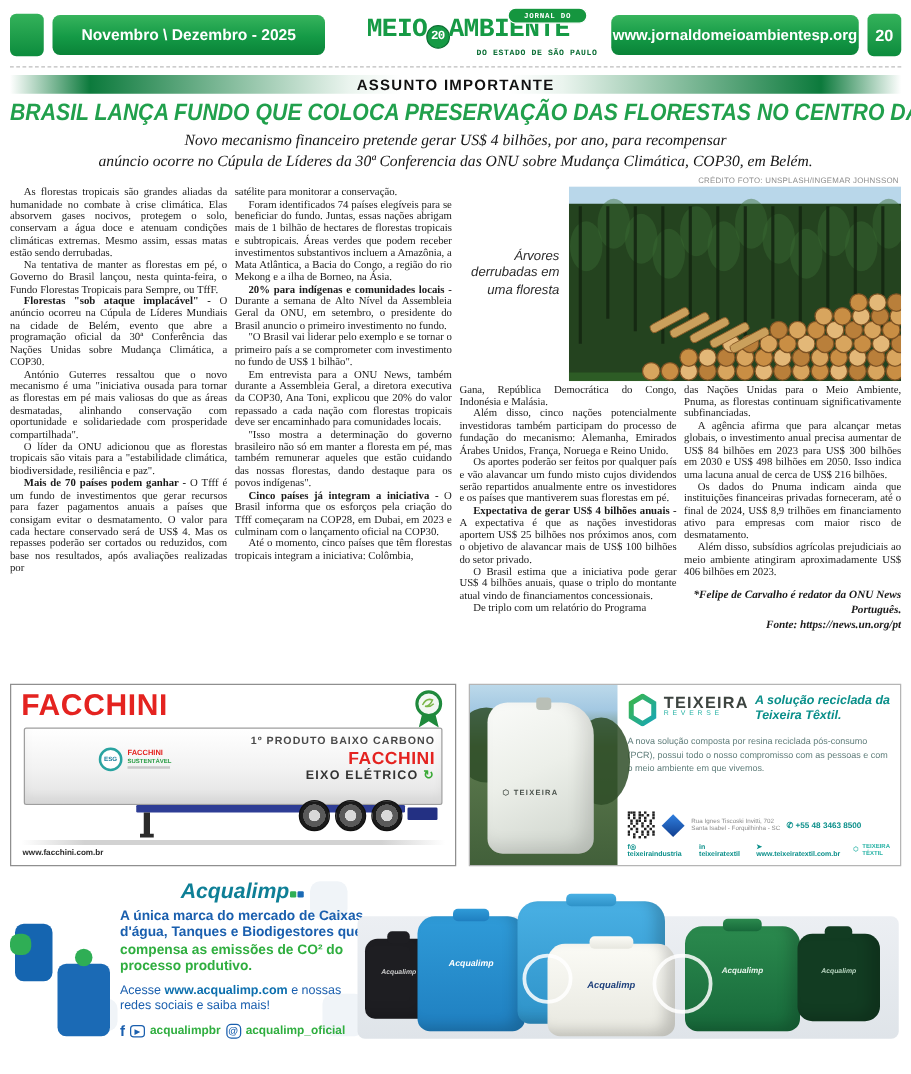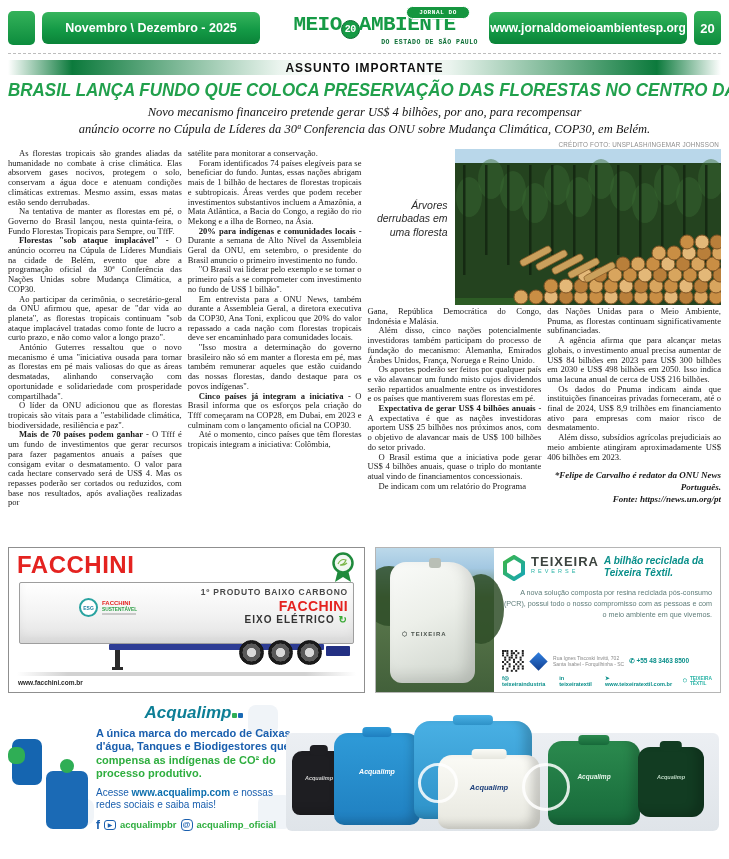--- a/index.html
+++ b/index.html
@@ -93,21 +93,21 @@
             background:linear-gradient(155deg,#fafbf9 0%,#ecefe9 45%,#ccd2ca 100%);
             border-radius:16px 26px 12px 12px; box-shadow:inset -8px -6px 14px rgba(0,0,0,.12); }
   .tx-knot { position:absolute; top:-4px; left:46%; width:12px; height:10px; background:#b9bfb6; border-radius:3px; }
   .tx-bag-logo { position:absolute; top:56%; left:14%; color:#4a524c; font-size:6px; font-weight:bold; letter-spacing:1px; }
   .tx-right { flex:1; padding:7px 8px 5px; display:flex; flex-direction:column; }
   .tx-logo-row { display:flex; align-items:flex-start; gap:5px; }
   .tx-name { font-weight:800; font-size:13px; color:#3d4440; letter-spacing:1px; line-height:1; }
   .tx-rev { font-size:5.5px; color:#2ab3a6; letter-spacing:3px; }
   .tx-head { margin-left:auto; width:108px; color:#0a8f8a; font-weight:bold; font-style:italic;
              font-size:10px; line-height:1.15; }
-  .tx-body { margin-top:7px; color:#5f7d7a; font-size:7.2px; line-height:1.5;text-align:right; }
+  .tx-body { margin-top:7px; color:#5f7d7a; font-size:7.2px; line-height:1.5; }
   .tx-contact { margin-top:auto; display:flex; align-items:center; gap:5px; }
   .tx-addr { font-size:5px; color:#8a8a8a; line-height:1.3; }
   .tx-phone { color:#0a8f8a; font-weight:bold; font-size:6.5px; white-space:nowrap; }
   .tx-diamond { width:13px; height:13px; background:linear-gradient(135deg,#2f7fe0,#123f8f); transform:rotate(45deg); margin:0 3px; }
   .tx-social { display:flex; gap:9px; align-items:center; font-size:5.6px; color:#0a8f8a; margin-top:3px; font-weight:bold; }
   .tx-mini { margin-left:auto; display:flex; gap:3px; align-items:center; color:#2ab3a6; font-size:4.8px; line-height:1.1; }
   .ico { font-style:normal; }
 
   
   .ad-aq { position:relative; margin-top:6px; height:136px; background:#fff; overflow:hidden; }
@@ -163,21 +163,20 @@
     <div>Novo mecanismo financeiro pretende gerar US$ 4 bilhões, por ano, para recompensar</div>
     <div>anúncio ocorre no Cúpula de Líderes da 30ª Conferencia das ONU sobre Mudança Climática, COP30, em Belém.</div>
   </div>
 <div class="credit">CRÉDITO FOTO: UNSPLASH/INGEMAR JOHNSSON</div>
 
 <div class="article">
   <div class="col">
       <p class="para">As florestas tropicais são grandes aliadas da humanidade no combate à crise climática. Elas absorvem gases nocivos, protegem o solo, conservam a água doce e atenuam condições climáticas extremas. Mesmo assim, essas matas estão sendo derrubadas.</p>
       <p class="para">Na tentativa de manter as florestas em pé, o Governo do Brasil lançou, nesta quinta-feira, o Fundo Florestas Tropicais para Sempre, ou TffF.</p>
       <p class="para"><b>Florestas "sob ataque implacável" - </b>O anúncio ocorreu na Cúpula de Líderes Mundiais na cidade de Belém, evento que abre a programação oficial da 30ª Conferência das Nações Unidas sobre Mudança Climática, a COP30.</p>
-      <p class="para">Ao participar da cerimônia, o secretário-geral da ONU afirmou que, apesar de "dar vida ao planeta", as florestas tropicais continuam "sob ataque implacável tratadas como fonte de lucro a curto prazo, e não como valor a longo prazo".</p>
       <p class="para">António Guterres ressaltou que o novo mecanismo é uma "iniciativa ousada para tornar as florestas em pé mais valiosas do que as áreas desmatadas, alinhando conservação com oportunidade e solidariedade com prosperidade compartilhada".</p>
       <p class="para">O líder da ONU adicionou que as florestas tropicais são vitais para a "estabilidade climática, biodiversidade, resiliência e paz".</p>
       <p class="para"><b>Mais de 70 países podem ganhar - </b>O Tfff é um fundo de investimentos que gerar recursos para fazer pagamentos anuais a países que consigam evitar o desmatamento. O valor para cada hectare conservado será de US$ 4. Mas os repasses poderão ser cortados ou reduzidos, com base nos resultados, após avaliações realizadas por</p>
     </div>
   <div class="col">
       <p class="para noindent">satélite para monitorar a conservação.</p>
       <p class="para">Foram identificados 74 países elegíveis para se beneficiar do fundo. Juntas, essas nações abrigam mais de 1 bilhão de hectares de florestas tropicais e subtropicais. Áreas verdes que podem receber investimentos substantivos incluem a Amazônia, a Mata Atlântica, a Bacia do Congo, a região do rio Mekong e a ilha de Borneo, na Ásia.</p>
       <p class="para"><b>20% para indígenas e comunidades locais - </b>Durante a semana de Alto Nível da Assembleia Geral da ONU, em setembro, o presidente do Brasil anuncio o primeiro investimento no fundo.</p>
       <p class="para">"O Brasil vai liderar pelo exemplo e se tornar o primeiro país a se comprometer com investimento no fundo de US$ 1 bilhão".</p>
       <p class="para">Em entrevista para a ONU News, também durante a Assembleia Geral, a diretora executiva da COP30, Ana Toni, explicou que 20% do valor repassado a cada nação com florestas tropicais deve ser encaminhado para comunidades locais.</p>
@@ -188,21 +187,21 @@
   <div class="col">
     <div class="caption-box">
       <div class="photo-caption">Árvores derrubadas em uma floresta</div>
     </div>
     <div>
         <p class="para noindent">Gana, República Democrática do Congo, Indonésia e Malásia.</p>
         <p class="para">Além disso, cinco nações potencialmente investidoras também participam do processo de fundação do mecanismo: Alemanha, Emirados Árabes Unidos, França, Noruega e Reino Unido.</p>
         <p class="para">Os aportes poderão ser feitos por qualquer país e vão alavancar um fundo misto cujos dividendos serão repartidos anualmente entre os investidores e os países que mantiverem suas florestas em pé.</p>
         <p class="para"><b>Expectativa de gerar US$ 4 bilhões anuais - </b>A expectativa é que as nações investidoras aportem US$ 25 bilhões nos próximos anos, com o objetivo de alavancar mais de US$ 100 bilhões do setor privado.</p>
         <p class="para">O Brasil estima que a iniciativa pode gerar US$ 4 bilhões anuais, quase o triplo do montante atual vindo de financiamentos concessionais.</p>
-        <p class="para">De indicam com um relatório do Programa</p>
+        <p class="para">De triplo com um relatório do Programa</p>
       </div>
   </div>
   <div class="col">
     <div class="spacer-photo"></div>
     <div>
         <p class="para noindent">das Nações Unidas para o Meio Ambiente, Pnuma, as florestas continuam significativamente subfinanciadas.</p>
         <p class="para">A agência afirma que para alcançar metas globais, o investimento anual precisa aumentar de US$ 84 bilhões em 2023 para US$ 300 bilhões em 2030 e US$ 498 bilhões em 2050. Isso indica uma lacuna anual de cerca de US$ 216 bilhões.</p>
         <p class="para">Os dados do Pnuma indicam ainda que instituições financeiras privadas forneceram, até o final de 2024, US$ 8,9 trilhões em financiamento ativo para empresas com maior risco de desmatamento.</p>
         <p class="para">Além disso, subsídios agrícolas prejudiciais ao meio ambiente atingiram aproximadamente US$ 406 bilhões em 2023.</p>
       </div>
@@ -361,21 +360,21 @@
             <stop offset="0" stop-color="#3bb54a"></stop>
                 <stop offset="1" stop-color="#18a7b5"></stop>
           </linearGradient>
             </defs>
           <polygon points="12,2 21,7.5 21,18.5 12,24 3,18.5 3,7.5" fill="none" stroke="url(#txg)" stroke-width="4"></polygon>
         </svg>
         <div>
           <div class="tx-name">TEIXEIRA</div>
           <div class="tx-rev">REVERSE</div>
         </div>
-        <div class="tx-head">A bilhão reciclada da Teixeira Têxtil.</div>
+        <div class="tx-head">A solução reciclada da Teixeira Têxtil.</div>
       </div>
       <div class="tx-body">
         <div>A nova solução composta por resina reciclada pós-consumo (PCR), possui todo o nosso compromisso com as pessoas e com o meio ambiente em que vivemos.</div>
       </div>
       <div class="tx-contact">
         <svg id="qr" width="22" height="22" viewBox="0 0 22 22">
             <rect x="0" y="0" width="2" height="2" fill="#222"></rect>
             <rect x="2.2" y="0" width="2" height="2" fill="#222"></rect>
             <rect x="4.4" y="0" width="2" height="2" fill="#222"></rect>
             <rect x="8.8" y="0" width="2" height="2" fill="#222"></rect>
@@ -448,21 +447,21 @@
   <div class="aq-pat" style="left:240px;top:6px;width:30px;height:30px"></div>
   <div class="aq-pat" style="left:60px;top:100px;width:26px;height:26px"></div>
   <div class="aq-pat" style="left:250px;top:96px;width:34px;height:34px"></div>
   <div class="aq-sq" style="left:4px;top:40px;width:30px;height:46px;background:#1565b0"></div>
   <div class="aq-sq" style="left:0px;top:48px;width:17px;height:17px;background:#2fae55"></div>
   <div class="aq-sq" style="left:38px;top:72px;width:42px;height:58px;background:#1b6ab5"></div>
   <div class="aq-sq" style="left:52px;top:60px;width:14px;height:14px;background:#2fae55"></div>
 
   <div class="aq-text">
     <div class="aq-logo"><span>Acqualimp</span><span class="aq-px" style="background:#2fae55"></span><span class="aq-px" style="background:#1b6ab5"></span></div>
-    <div class="aq-msg"><span>A única marca do mercado de Caixas d'água, Tanques e Biodigestores que </span><span class="grn">compensa as indígenas de CO² do processo produtivo.</span></div>
+    <div class="aq-msg"><span>A única marca do mercado de Caixas d'água, Tanques e Biodigestores que </span><span class="grn">compensa as emissões de CO² do processo produtivo.</span></div>
     <div class="aq-cta"><span>Acesse </span><b>www.acqualimp.com</b><span> e nossas redes sociais e saiba mais!</span></div>
     <div class="aq-social">
       <span class="aq-fb">f</span>
       <span class="aq-yt">▶</span>
       <span class="aq-handle">acqualimpbr</span>
       <span class="aq-ig">@</span>
       <span class="aq-handle">acqualimp_oficial</span>
     </div>
   </div>
 

